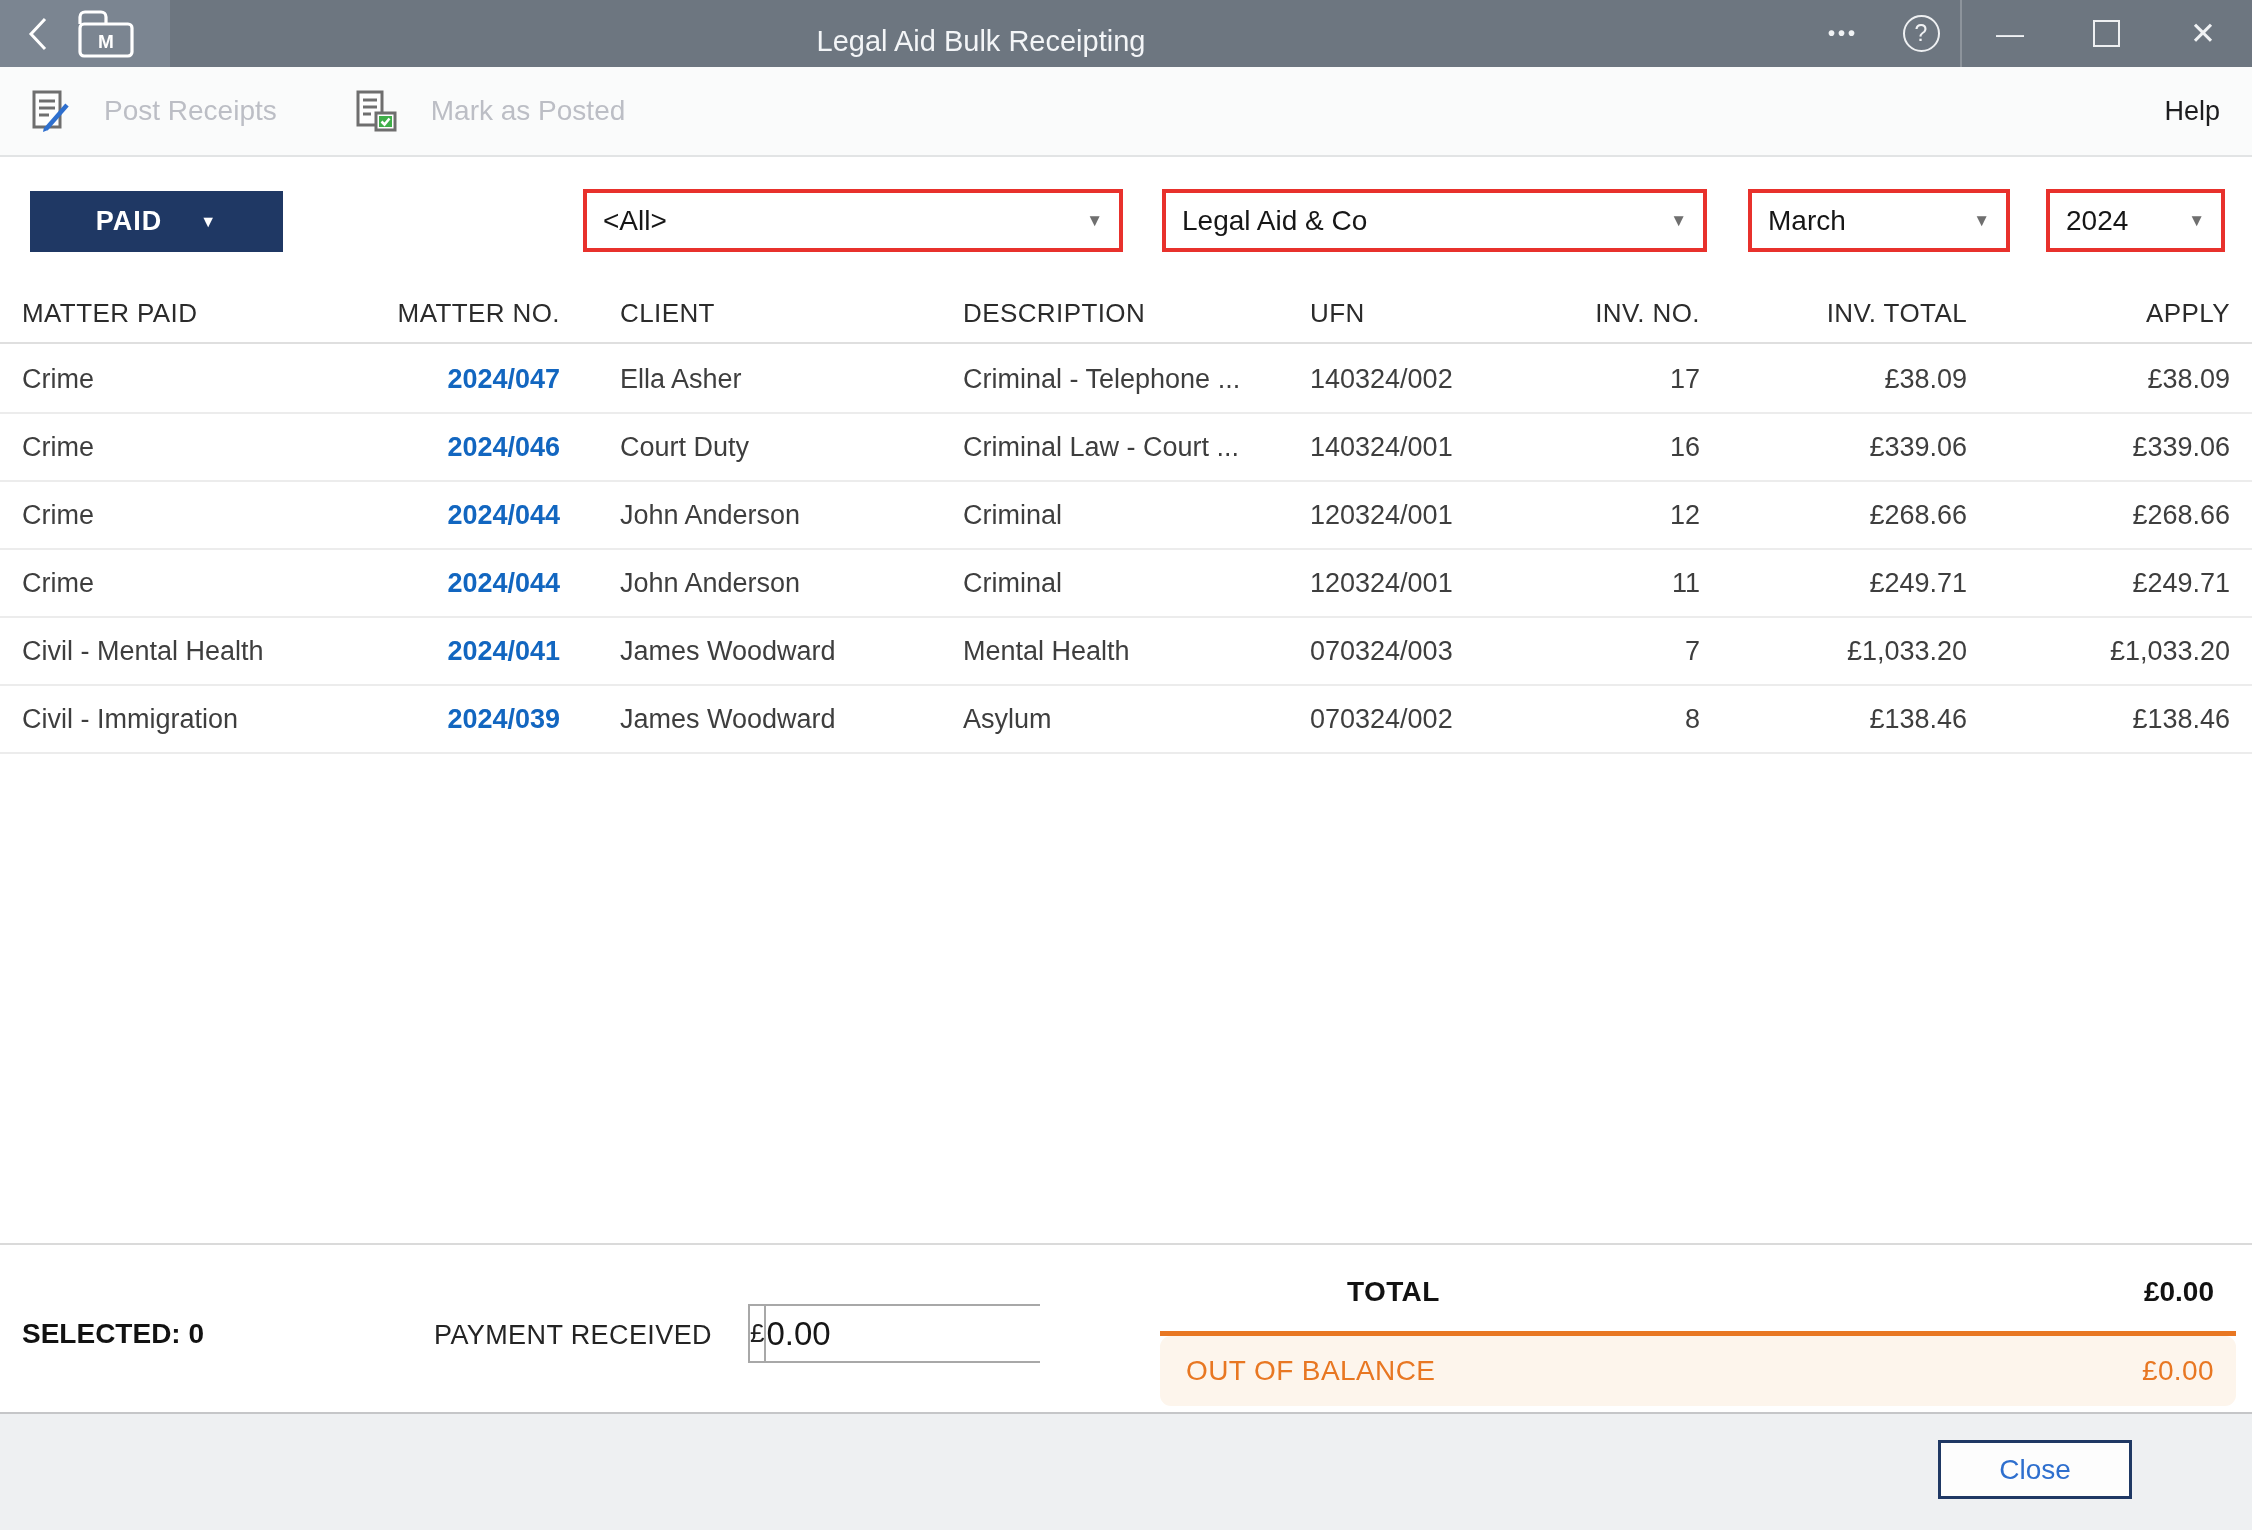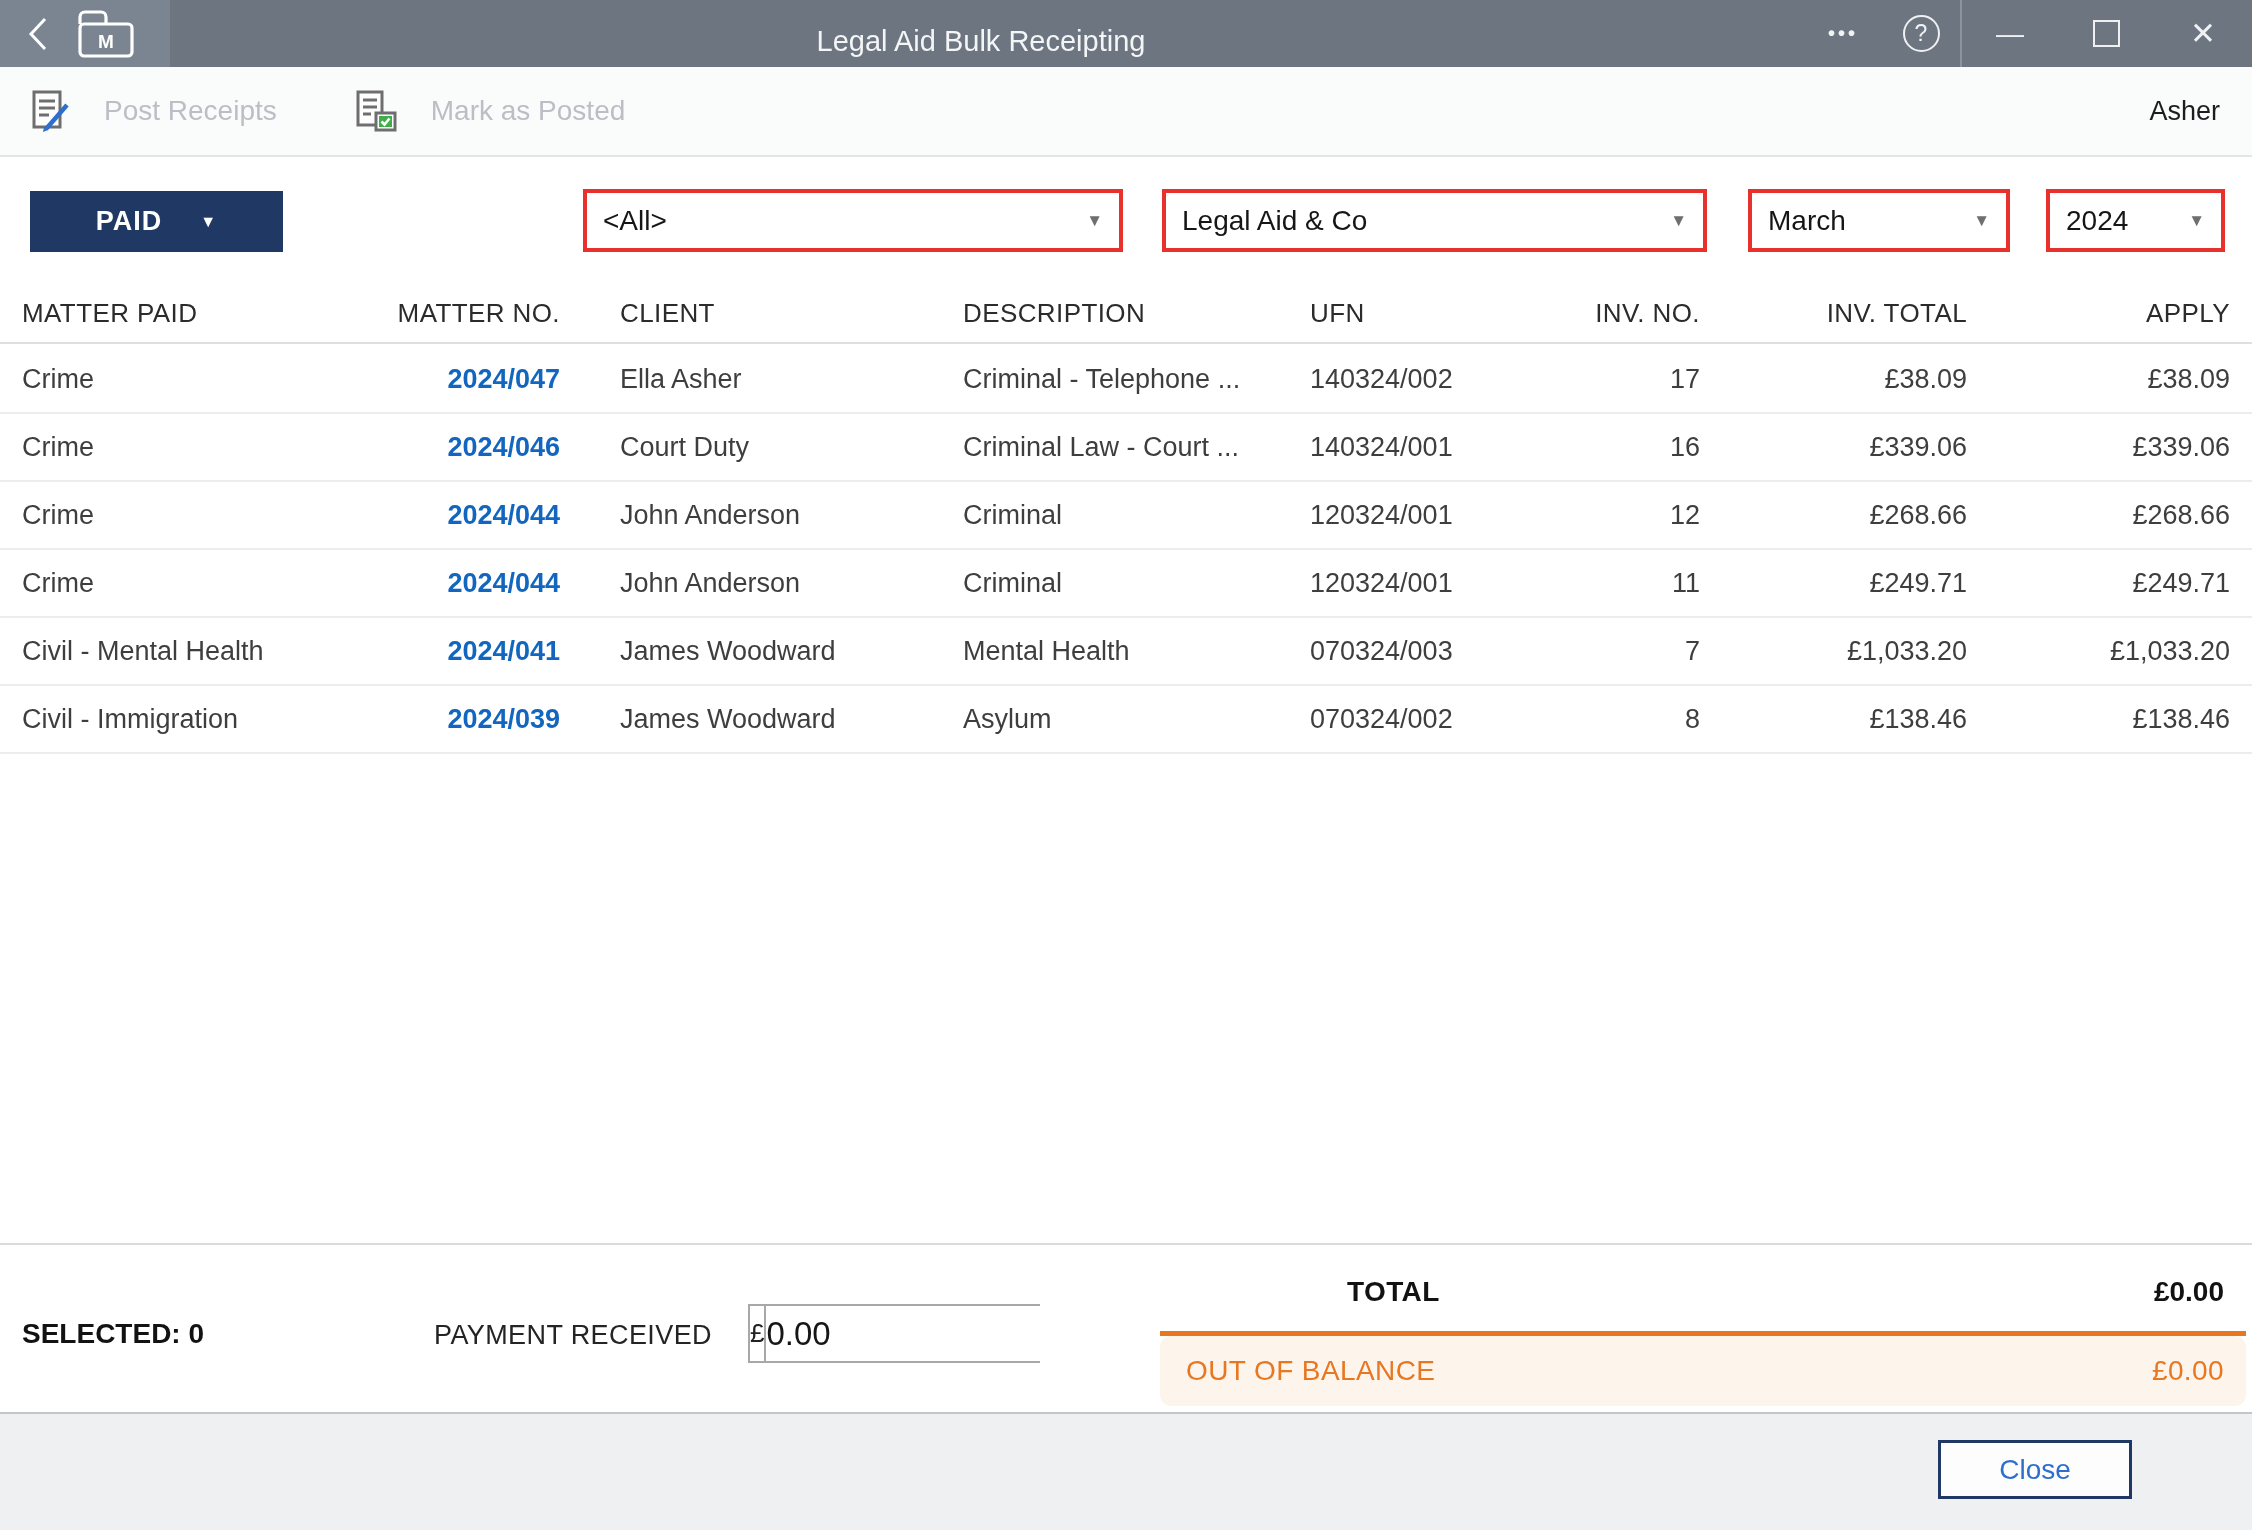--- a/index.html
+++ b/index.html
@@ -83,21 +83,21 @@
     border:2px solid #a8a8a8; background:#fff; display:flex; align-items:stretch;
   }
   .currency-cell {
     width:50px; border-right:2px solid #a8a8a8; display:flex;
     align-items:center; justify-content:center; font-size:26px; color:#222;
   }
   .amount-input {
     flex:1; border:none; outline:none; text-align:left; padding-right:14px;
     font-size:33px; color:#161616; font-family:"Liberation Sans", sans-serif; background:#fff;
   }
-  .totals { position:absolute; left:1160px; right:6px; top:1252px; }
+  .totals { position:absolute; left:1160px; right:16px; top:1252px; }
   .total-row { height:79px; display:flex; align-items:center; padding:0 22px 0 187px; }
   .total-label { font-size:28px; font-weight:bold; color:#121212; letter-spacing:0.4px; }
   .total-value { margin-left:auto; font-size:28px; font-weight:bold; color:#121212; }
   .orange-line { height:5px; background:#e87722; }
   .oob-row {
     height:70px; background:#fdf5ec; display:flex; align-items:center;
     padding:0 22px 0 26px; color:#e87722; font-weight:normal; font-size:28px; letter-spacing:0.4px;border-radius:11px;
   }
   .oob-value { margin-left:auto; }
 
@@ -170,21 +170,21 @@
         <rect x="5" y="3" width="24" height="33" fill="#fdfdfd" stroke="#6e6e6e" stroke-width="3"></rect>
         <line x1="10" y1="11" x2="24" y2="11" stroke="#6e6e6e" stroke-width="3"></line>
         <line x1="10" y1="18" x2="24" y2="18" stroke="#6e6e6e" stroke-width="3"></line>
         <line x1="10" y1="25" x2="18" y2="25" stroke="#6e6e6e" stroke-width="3"></line>
         <rect x="23" y="24" width="19" height="17" fill="#ffffff" stroke="#6e6e6e" stroke-width="3"></rect>
         <rect x="26" y="27" width="13" height="11" fill="#3fae49"></rect>
         <polyline points="28.5,32.5 31.5,35.5 36.5,29.5" fill="none" stroke="#ffffff" stroke-width="2.6"></polyline>
       </svg>
       <span>Mark as Posted</span>
     </div>
-    <span class="help-link">Asher</span>
+    <span class="help-link">Help</span>
   </div>
 
   <div class="filterbar">
     <div class="paid-btn">
       <span>PAID</span>
       <span class="paid-arrow">▼</span>
     </div>
     <div class="dd dd-all">
       <span>&lt;All&gt;</span>
       <span class="dd-arrow">▼</span>

